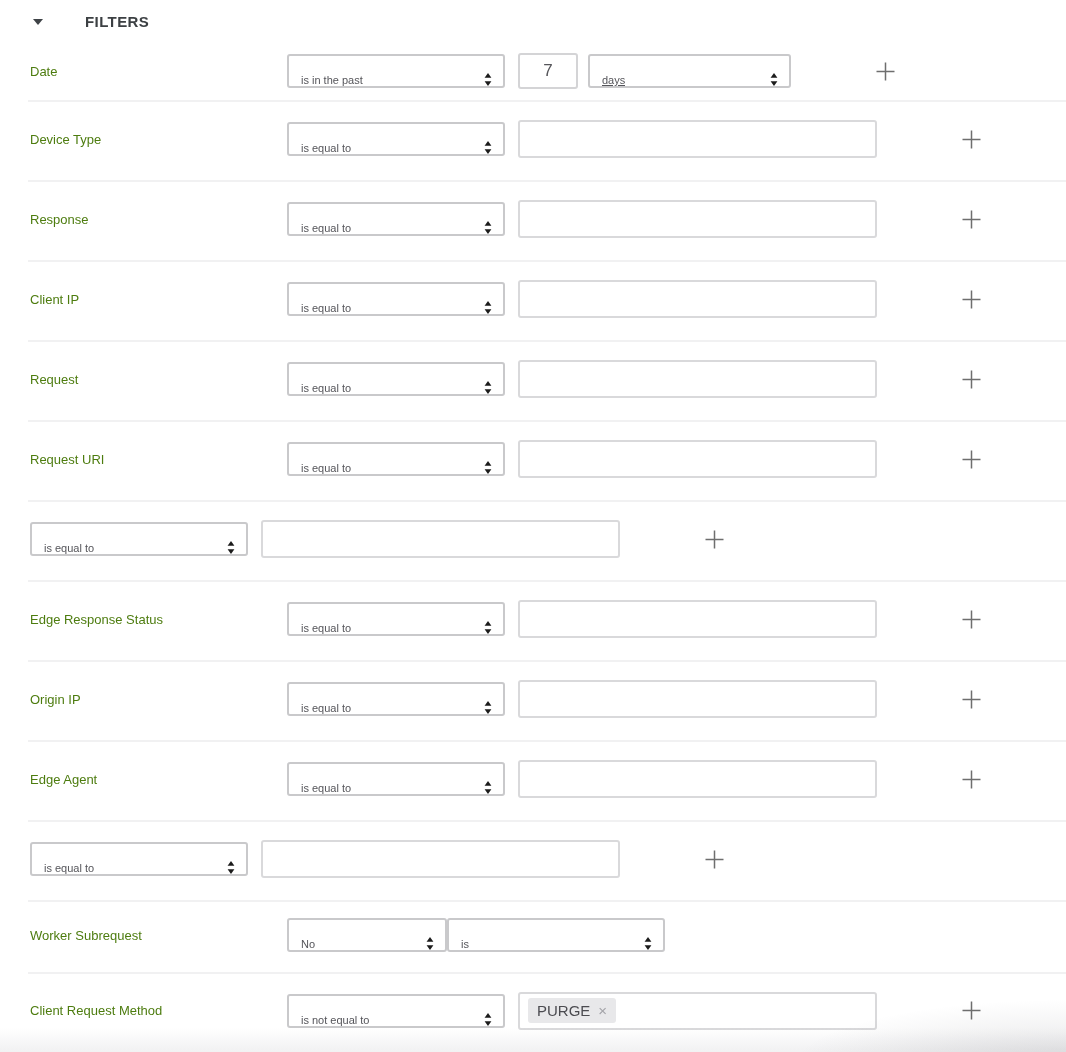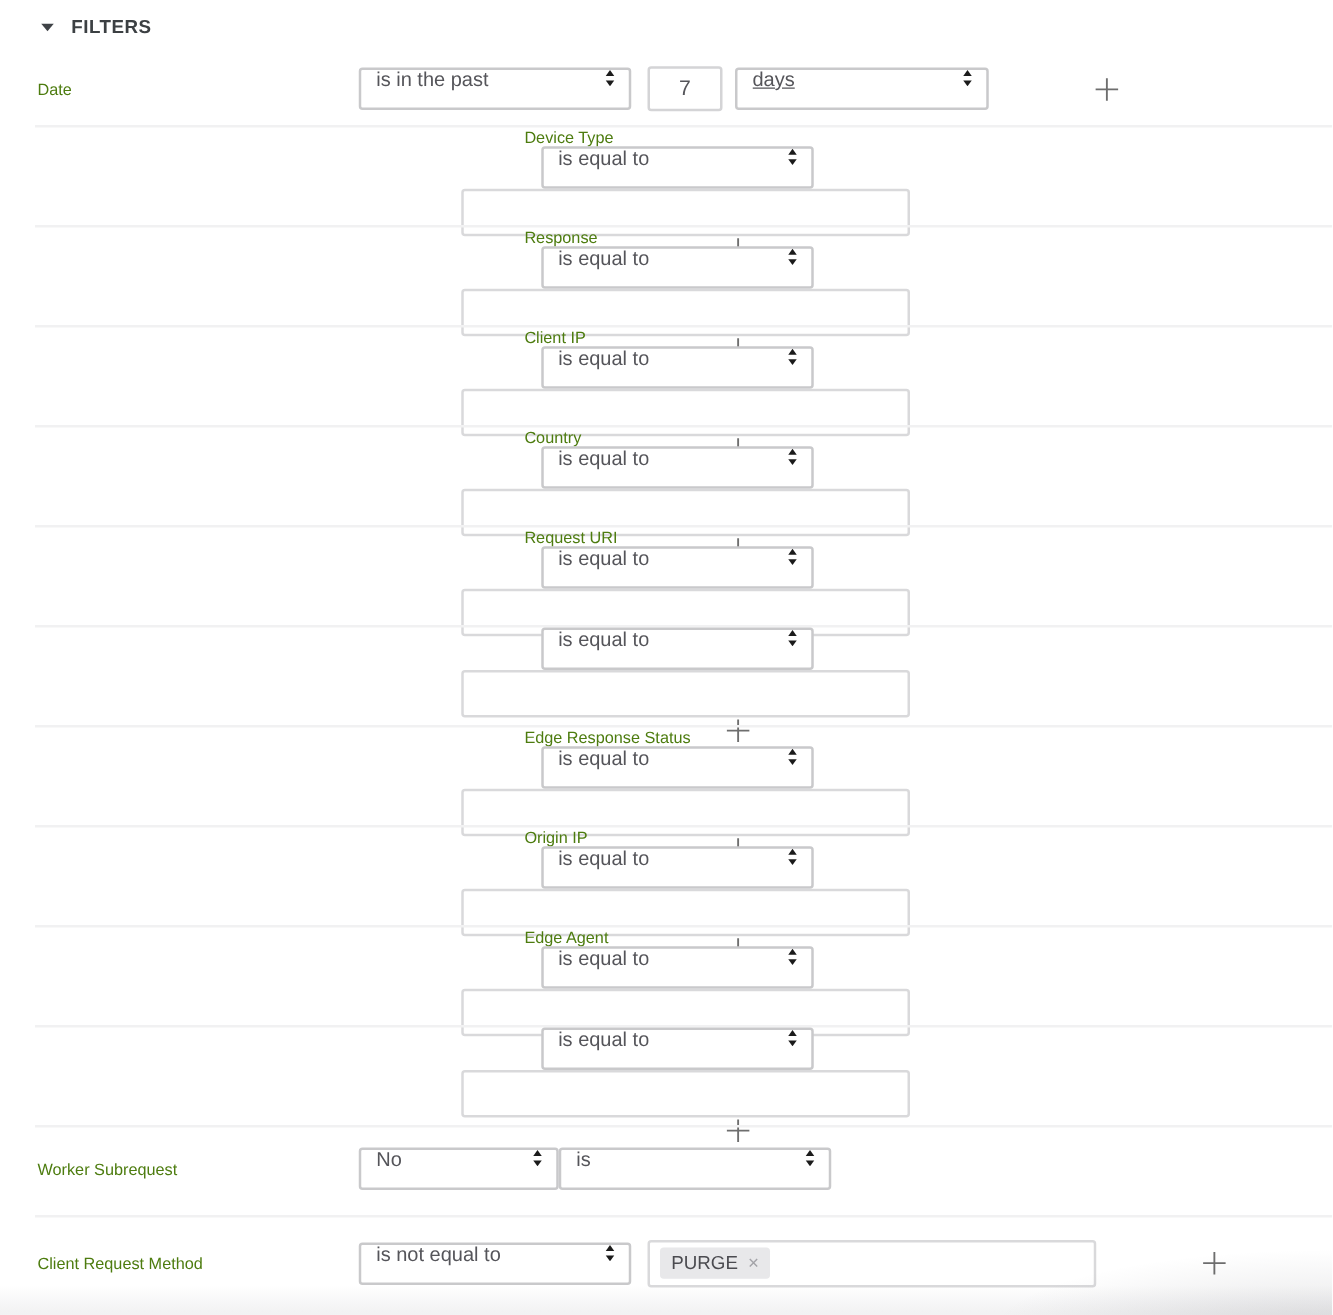--- a/index.html
+++ b/index.html
@@ -4,39 +4,39 @@
 <style>
   html,body{margin:0;padding:0;background:#fff;}
   body{
     width:1066px;height:1052px;overflow:hidden;
     font-family:"Liberation Sans",sans-serif;
     -webkit-font-smoothing:antialiased;
   }
   .panel{position:relative;width:1066px;height:1052px;overflow:hidden;background:#fff;}
 
   
-  .header{display:flex;align-items:center;padding:13px 0 9px 33px;cursor:pointer;}
+  .header{display:flex;align-items:center;padding:13px 0 9px 33px;cursor:pointer;gap:28px;}
   .caret{width:0;height:0;border-left:5.5px solid transparent;border-right:5.5px solid transparent;
          border-top:6.5px solid #3f4347;margin-right:14px;}
   .title{font-size:15px;font-weight:bold;color:#3c4043;letter-spacing:.4px;line-height:18px;}
 
   
   .row{display:flex;align-items:center;padding-left:30px;position:relative;box-sizing:border-box;}
   .row-date{height:62px;}
-  .row-std{height:80px;padding-bottom:6px;flex-direction:column;}
+  .row-std{height:80px;padding-bottom:6px;}
   .row-short{height:72px;padding-bottom:6px;}
   .row-last{height:79px;padding-bottom:6px;}
   .row::after{content:"";position:absolute;left:28px;right:0;bottom:0;height:2px;background:#f1f1f2;}
   .row-last::after{display:none;}
 
   .label{width:257px;flex-shrink:0;font-size:13px;color:#4d7c0f;}
 
   .sel{box-sizing:border-box;height:34px;border:2px solid #c9c9cb;border-radius:3px;background:#fff;
-       display:flex;align-items:flex-start;justify-content:space-between;
-       padding:0 11px 0 12px;color:#55555a;font-size:16px;cursor:pointer;flex-shrink:0;}
+       display:flex;align-items:flex-end;justify-content:space-between;
+       padding:0 11px 0 12px;color:#55555a;font-size:11px;cursor:pointer;flex-shrink:0;}
   .sel.op{width:218px;margin-right:13px;}
   .sel.unit{width:203px;text-decoration:underline;}
   .sel.vsel{width:160px;}
   .sel-text{white-space:nowrap;overflow:hidden;}
   .updown{display:flex;flex-shrink:0;}
 
   input{font-family:inherit;}
   .num{box-sizing:border-box;width:60px;height:36px;margin-right:10px;border:2px solid #d4d4d6;
        border-radius:3px;text-align:center;font-size:17px;color:#55555a;padding:0;flex-shrink:0;}
   .txt{box-sizing:border-box;width:359px;height:38px;border:2px solid #d9d9db;border-radius:3px;
@@ -140,21 +140,21 @@
           </span>
         </div>
         <input class="txt" value="" style="">
         <span class="plus">
           <svg width="21" height="21" viewBox="0 0 21 21">
             <path d="M10.5 1.5 V19.5 M1.5 10.5 H19.5" stroke="#6e6e6e" stroke-width="1.5" fill="none"></path>
           </svg>
         </span>
       </div>
       <div class="row row-std">
-        <div class="label">Country</div>
+        <div class="label">Request</div>
         <div class="sel op">
           <span class="sel-text">is equal to</span>
           <span class="updown">
             <svg width="8" height="13" viewBox="0 0 8 13">
               <path d="M4 0 L7.4 4.7 H0.6 Z" fill="#1b1b1b"></path>
               <path d="M4 13 L7.4 8.3 H0.6 Z" fill="#1b1b1b"></path>
             </svg>
           </span>
         </div>
         <input class="txt" value="" style="">

